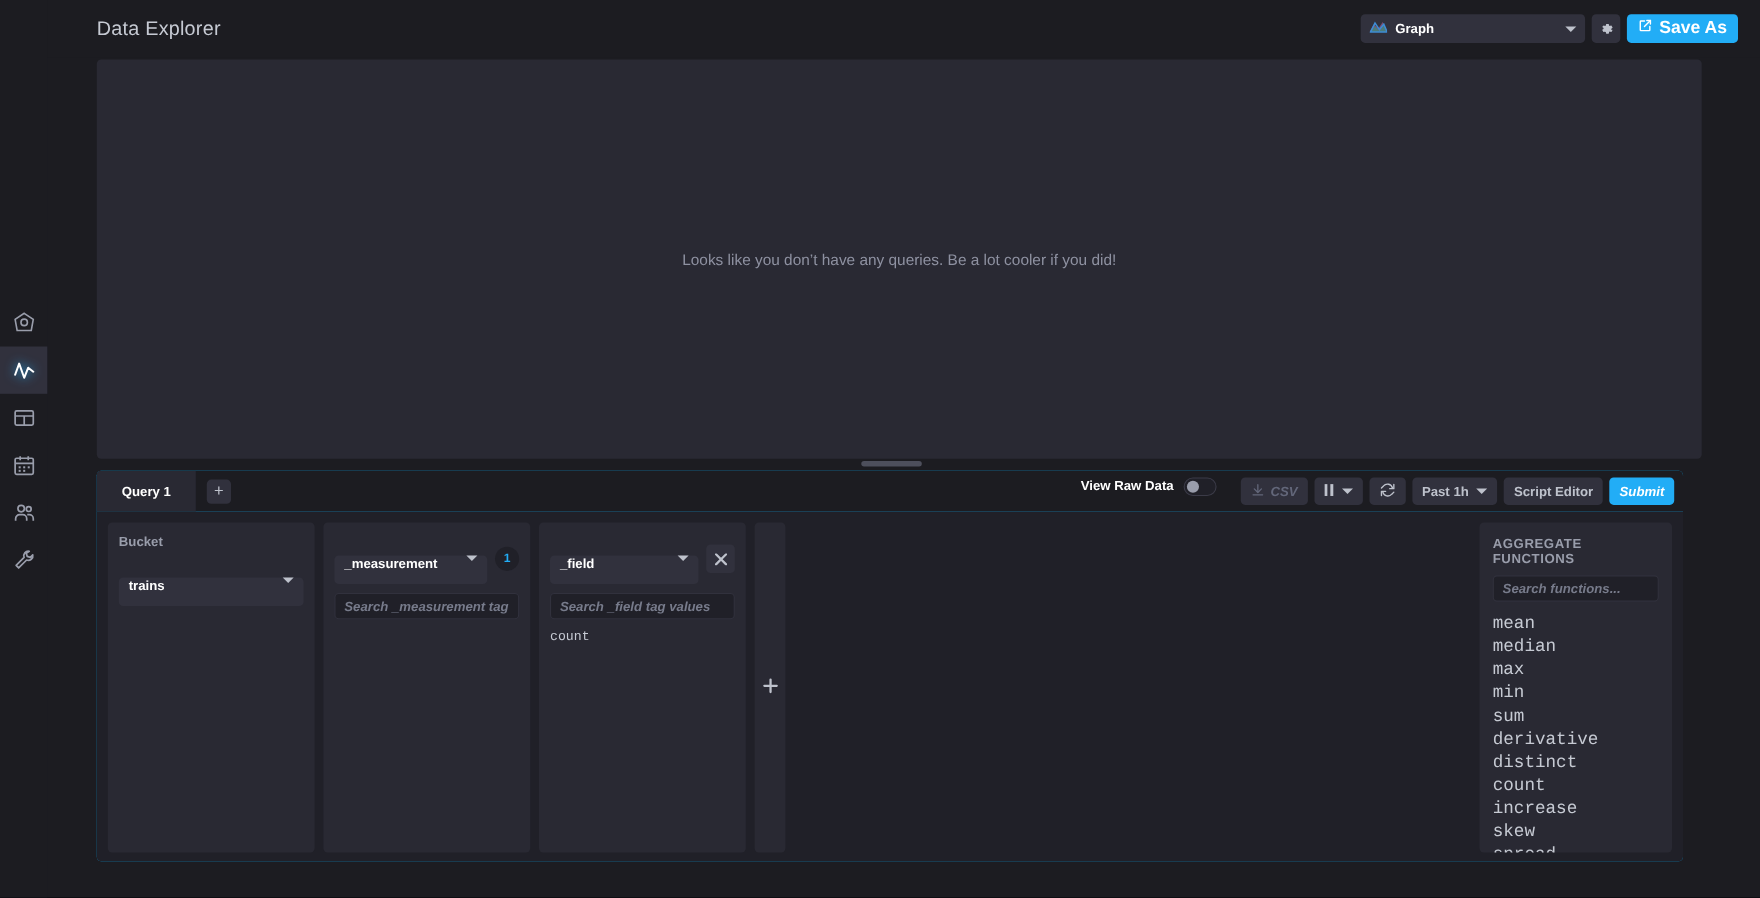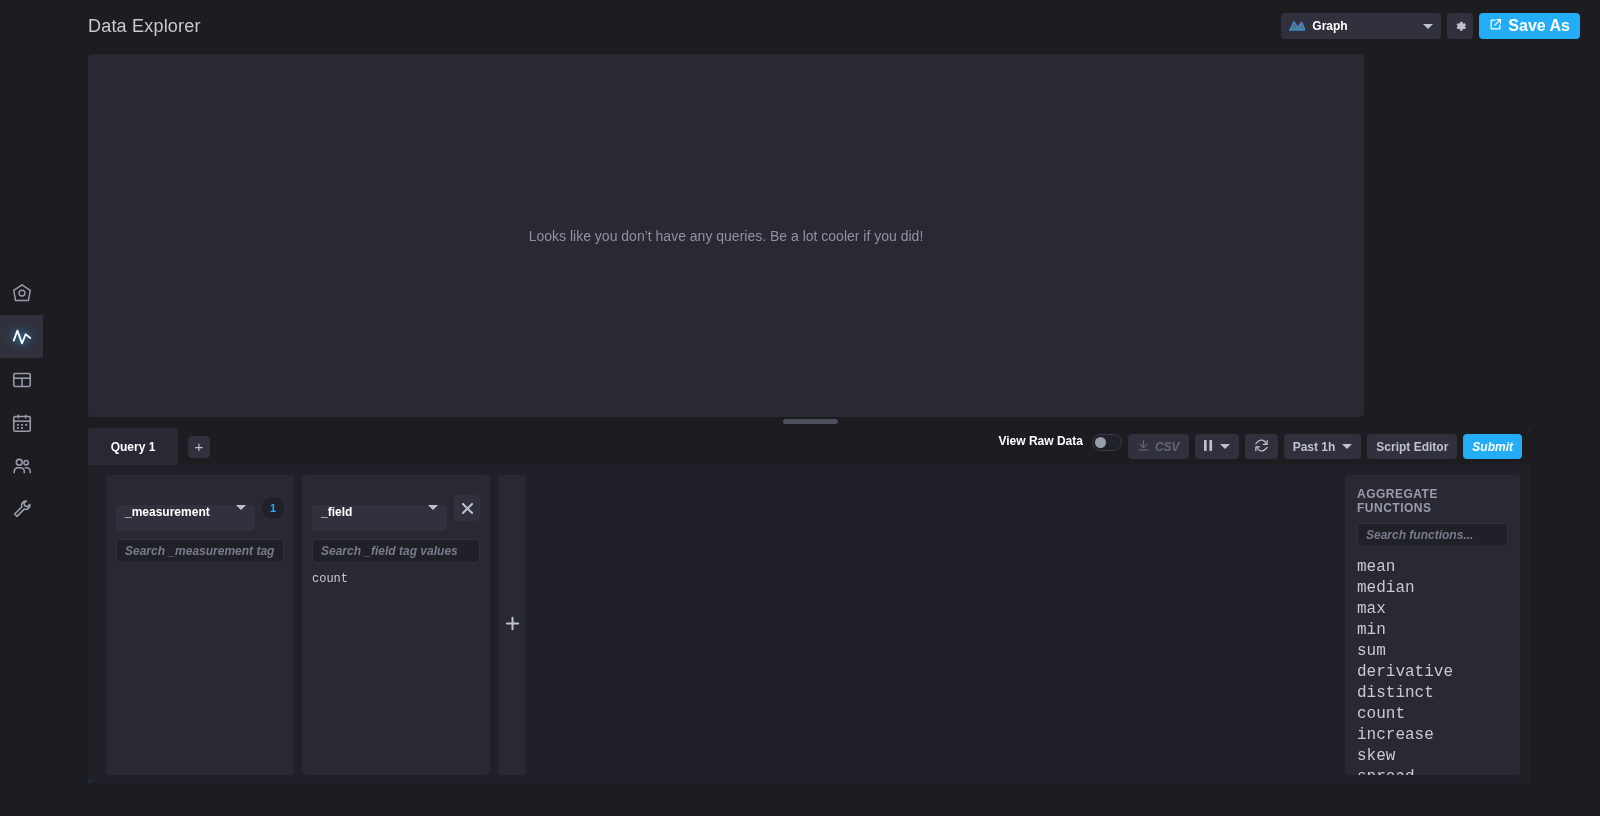--- a/index.html
+++ b/index.html
@@ -31,39 +31,39 @@
     background: #1c1c21; display: flex; align-items: center;
   }
   .page-title {
     margin-left: 45px; color: #c6cad3; font-size: 18px; font-weight: 400;
     letter-spacing: .2px;
   }
   .header-right {
     margin-left: auto; margin-right: 20px; display: flex; align-items: center; gap: 6px;
   }
   .viz-dropdown {
-    width: 160px; height: 26px; background: #31313d; border-radius: 4px;
+    width: 204px; height: 26px; background: #31313d; border-radius: 4px;
     display: flex; align-items: center; padding: 0 8px; cursor: pointer;
   }
   .viz-dropdown .label { color: #ffffff; font-size: 12px; font-weight: bold; margin-left: 7px; }
   .viz-dropdown .caret { margin-left: auto; }
   .caret { width: 0; height: 0; border-left: 5px solid transparent; border-right: 5px solid transparent; border-top: 5px solid #bec2cc; }
   .gear-btn {
     width: 26px; height: 26px; background: #31313d; border-radius: 4px;
     display: flex; align-items: center; justify-content: center; cursor: pointer; color: #bec2cc;
   }
   .save-as-btn {
     height: 26px; background: #22adf6; border-radius: 4px; color: #fff;
     font-size: 16px; font-weight: bold; display: flex; align-items: center;
     padding: 0 10px; gap: 6px; cursor: pointer; border: none;
   }
 
   
   .graph-panel {
-    position: absolute; left: 88px; top: 54px; width: 1276px; height: 363px;
+    position: absolute; left: 88px; top: 54px; width: 1459px; height: 363px;
     background: #292933; border-radius: 4px;
     display: flex; align-items: center; justify-content: center;
   }
   .empty-msg { color: #8e91a1; font-size: 14px; }
 
   .resizer-row {
     position: absolute; left: 43px; top: 417px; width: 1557px; height: 10px;
   }
   .resizer-handle {
     position: absolute; left: 740px; top: 2px; width: 55px; height: 5px;
@@ -100,21 +100,21 @@
   .toggle .knob {
     position: absolute; left: 2px; top: 2px; width: 11px; height: 11px;
     border-radius: 50%; background: #999dab;
   }
   .tool-btn {
     height: 25px; background: #31313d; border-radius: 4px; color: #bec2cc;
     font-size: 12px; font-weight: bold; display: flex; align-items: center;
     padding: 0 9px; gap: 5px; cursor: pointer; border: none; white-space: nowrap;
   }
   .tool-btn.disabled { color: #63677a; cursor: default; }
-  .tool-btn.csv { font-style: italic; }
+  .tool-btn.csv { font-style: italic; margin-left: 16px; }
   .tool-btn.primary { background: #22adf6; color: #ffffff; font-style: italic; }
   .tool-btn .caret { margin-left: 2px; }
 
   .builder-body {
     position: relative; height: 318px; background: #202028;
     display: flex; padding: 10px 0 0 10px; gap: 0;
   }
   .card {
     background: #292933; border-radius: 4px; height: 300px;
     display: flex; flex-direction: column; overflow: hidden;
@@ -310,20 +310,27 @@
           <span>Past 1h</span>
           <span class="caret"></span>
         </div>
         <div class="tool-btn">Script Editor</div>
         <div class="tool-btn primary">Submit</div>
       </div>
     </div>
 
     <div class="builder-body">
 
+      <div class="card bucket">
+        <div class="card-label">Bucket</div>
+        <div class="select-box">
+          <span>trains</span>
+          <span class="caret"></span>
+        </div>
+      </div>
 
       <div class="card tag">
         <div class="tag-head">
           <div class="select-box">
             <span>_measurement</span>
             <span class="caret"></span>
           </div>
           <div class="count-badge">1</div>
         </div>
         <input class="search-input" type="text" placeholder="Search _measurement tag values" style="">

